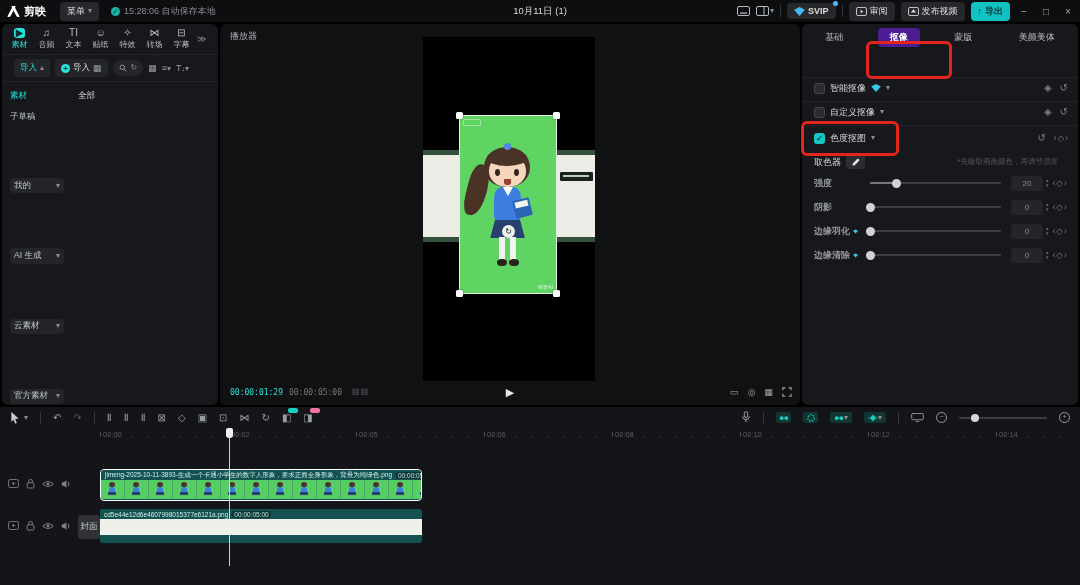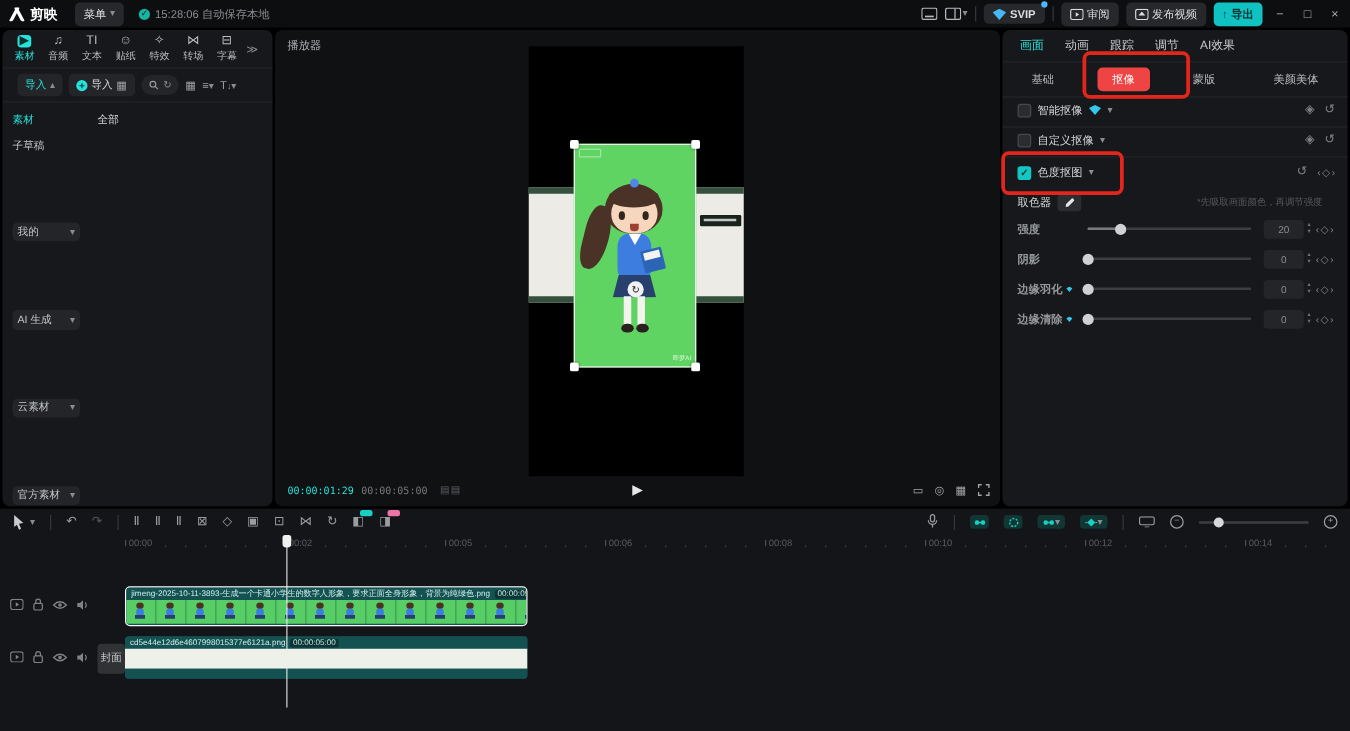--- a/index.html
+++ b/index.html
@@ -94,21 +94,21 @@
   .pt-dur{color:#77797c;font-family:"DejaVu Sans Mono",monospace;font-size:8px;margin-left:6px;}
   .pb-pages{color:#5c5f62;font-size:8px;margin-left:10px;letter-spacing:1px;}
   .play-btn{position:absolute;left:50%;transform:translateX(-50%);color:#e6e6e6;font-size:11px;}
   .pb-right{position:absolute;right:8px;display:flex;align-items:center;gap:9px;color:#a2a5a8;font-size:9px;}
   
   #inspector{left:802px;top:24px;width:276px;height:381px;}
   .insp-tabs{display:flex;align-items:center;gap:17px;height:25px;padding:0 14px;font-size:9.5px;color:#c9ccce;border-bottom:1px solid #222428;}
   .insp-tab.active{color:#27e2db;}
   .subtabs{display:flex;align-items:center;justify-content:space-around;height:27px;font-size:9px;color:#b9bcbf;}
   .subtab{padding:3px 12px;border-radius:4px;}
-  .subtab.active{background:#ef4444;color:#fff;}
+  .subtab.active{background:#4c1d95;color:#fff;font-weight:bold;}
   .insp-sep{position:absolute;left:0;right:0;height:1px;background:#222428;}
   .opt-row{position:absolute;left:12px;right:10px;height:18px;display:flex;align-items:center;gap:5px;font-size:9px;color:#d4d6d8;}
   .cbx{width:11px;height:11px;border-radius:2.5px;background:#2a2c30;border:1px solid #45484c;box-sizing:border-box;}
   .cbx.on{background:#14c7c4;border-color:#14c7c4;color:#073434;font-size:8px;line-height:10px;text-align:center;font-weight:bold;}
   .opt-right{position:absolute;right:0;display:flex;align-items:center;gap:8px;color:#7e8184;font-size:10px;}
   .kf{display:flex;align-items:center;gap:1px;color:#7e8184;font-size:8.5px;}
   .caret{color:#8a8d90;font-size:8px;}
   .picker-btn{width:19px;height:14px;background:#2b2d31;border-radius:3px;display:flex;align-items:center;justify-content:center;}
   .hint{position:absolute;right:10px;color:#55585b;font-size:7.5px;}
   .sld-row{position:absolute;left:12px;right:8px;height:18px;display:flex;align-items:center;font-size:9px;color:#96999c;}
@@ -167,20 +167,21 @@
       <span>剪映</span>
     </div>
     <div class="chip menu-chip">
       <span>菜单</span>
       <span class="ic caret">▾</span>
     </div>
     <div class="autosave">
       <span class="save-dot">✓</span>
       <span>15:28:06 自动保存本地</span>
     </div>
+    <div class="tb-title">10月11日 (1)</div>
     <div class="tb-right">
       <span class="tb-iconbtn">
         <svg width="13" height="10" viewBox="0 0 13 10">
             <rect x="0.5" y="0.5" width="12" height="9" rx="1.5" fill="none" stroke="#b7babd"></rect>
             <rect x="3" y="6.5" width="7" height="1.3" fill="#b7babd"></rect>
           </svg>
       </span>
       <span class="tb-iconbtn">
         <svg width="13" height="10" viewBox="0 0 13 10">
             <rect x="0.5" y="0.5" width="12" height="9" rx="1.5" fill="none" stroke="#b7babd"></rect>
@@ -351,27 +352,20 @@
         <span class="ic">◎</span>
         <span class="ic">▦</span>
         <svg width="10" height="10" viewBox="0 0 12 12">
             <path d="M1 4 V1 H4 M8 1 H11 V4 M11 8 V11 H8 M4 11 H1 V8" fill="none" stroke="#a2a5a8" stroke-width="1.3"></path>
           </svg>
       </div>
     </div>
   </div>
 
   <div id="inspector" class="panel">
-    <div class="insp-tabs">
-      <span class="insp-tab active">画面</span>
-      <span class="insp-tab">动画</span>
-      <span class="insp-tab">跟踪</span>
-      <span class="insp-tab">调节</span>
-      <span class="insp-tab">AI效果</span>
-    </div>
     <div class="subtabs">
       <span class="subtab">基础</span>
       <span class="subtab active">抠像</span>
       <span class="subtab">蒙版</span>
       <span class="subtab">美颜美体</span>
     </div>
     <div class="insp-sep" style="top:53px;"></div>
 
     <div class="opt-row" style="top:55px;">
       <span class="cbx"></span>

